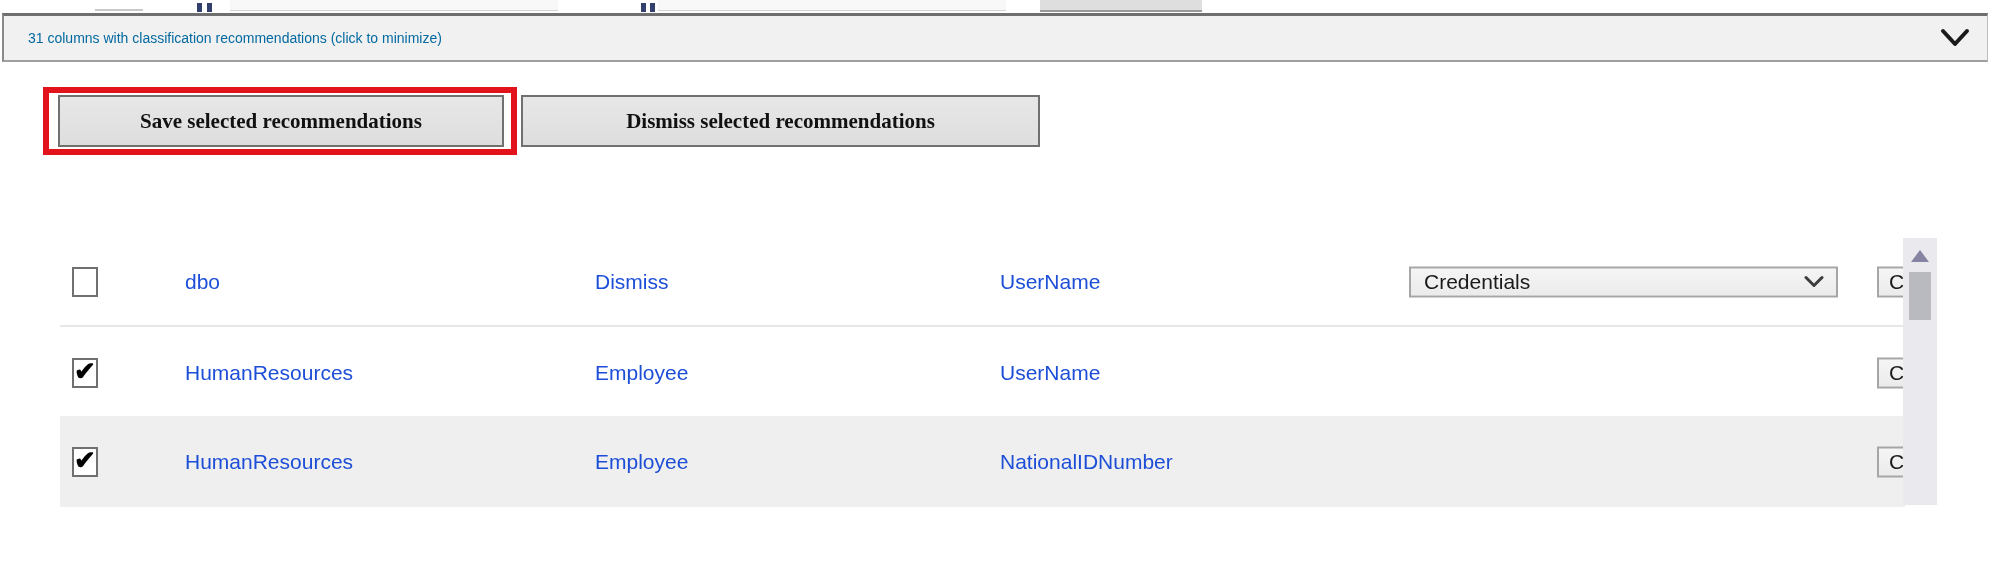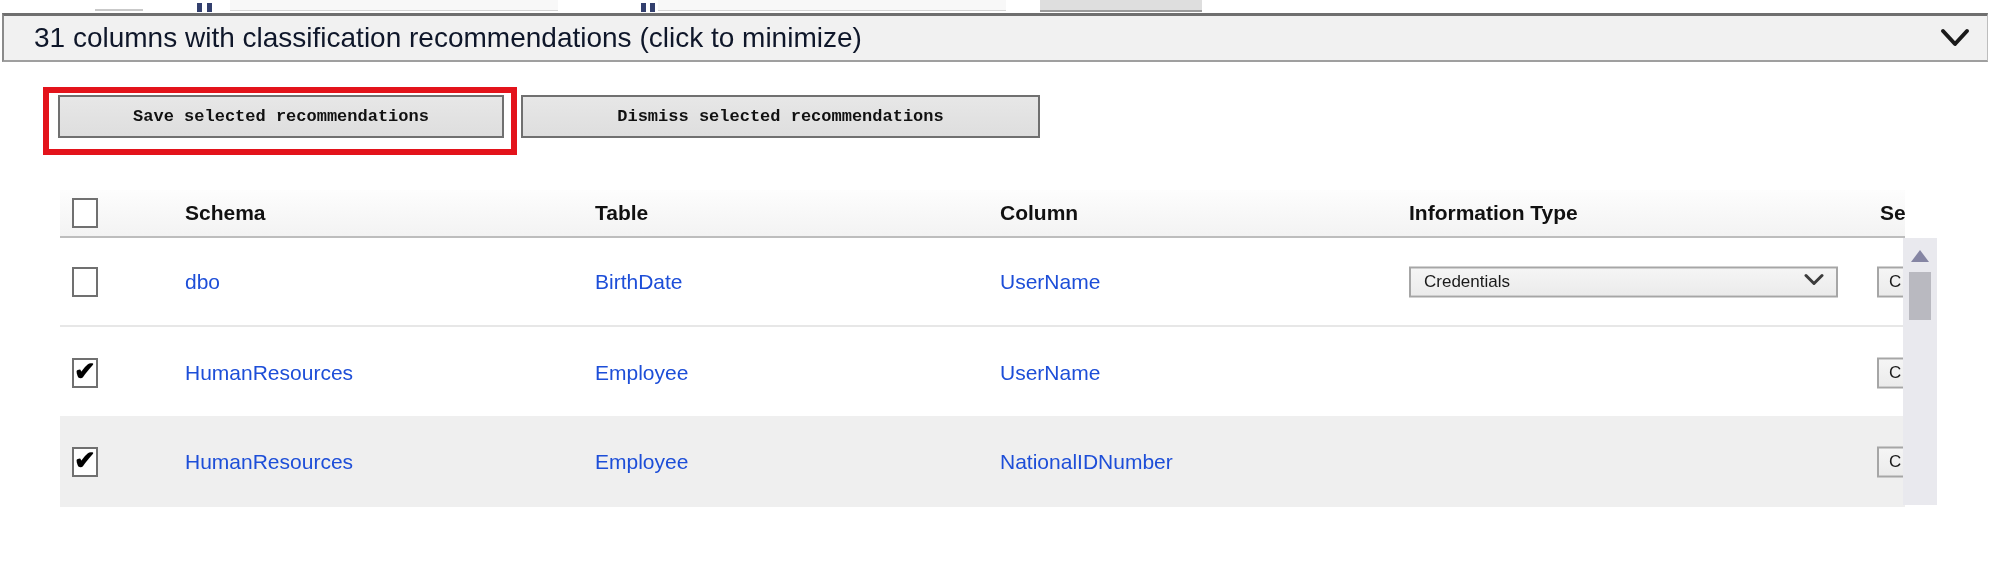--- a/index.html
+++ b/index.html
@@ -22,38 +22,38 @@
   .banner {
     position:absolute; left:2px; top:13px; width:1986px; height:49px;
     background:var(--banner-bg, #f1f1f1);
     border-top:3px solid #6f6f6f;
     border-left:2px solid #8a8a8a;
     border-right:1px solid #bdbdbd;
     border-bottom:2px solid #9f9f9f;
     display:flex; align-items:center;
     cursor:pointer;
   }
-  .banner-label { padding-left:30px; font-size:28px; color:#0f172a; }
+  .banner-label { padding-left:24px; font-size:14px; color:#0369a1; }
   .banner-chevron {
     position:absolute; right:16px; top:50%; transform:translateY(-50%);
     width:32px; height:22px; display:flex; align-items:center; justify-content:center;
   }
 
   
   .red-box {
     position:absolute; left:43px; top:87px; width:474px; height:68px;
     border:6px solid var(--annotation-red, #e3131b);
     background:transparent; pointer-events:none;
   }
   .btn {
-    position:absolute; top:95px; height:43px;
+    position:absolute; top:95px; height:52px;
     background:linear-gradient(#e7e7e7, var(--button-face, #dedede));
     border:2px solid #707070;
-    font-family:Liberation Mono, monospace;
-    font-size:17px; font-weight:bold; color:#111111;
+    font-family:Liberation Serif, serif;
+    font-size:21px; font-weight:bold; color:#111111;
     display:flex; align-items:center; justify-content:center;
     cursor:pointer;
   }
   .btn-save    { left:58px;  width:446px; }
   .btn-dismiss { left:521px; width:519px;text-align:right; }
 
   
   .table-wrap { position:absolute; left:60px; top:190px; width:1845px; height:315px; }
 
   .thead {
@@ -92,21 +92,21 @@
     font-size:26px; font-weight:bold; color:#000000; line-height:1;
     transform:translateY(-2px);
   }
 
   .dd {
     position:absolute; top:50%; transform:translateY(-50%);
     height:31px;
     background:linear-gradient(#f5f5f5, #ebebeb);
     border:2px solid #a6a6a6;
     display:flex; align-items:center;
-    font-size:17px; color:#1a1a1a;
+    font-size:21px; color:#1a1a1a;
     cursor:pointer; overflow:hidden; white-space:nowrap;
   }
   .dd-info { left:1349px; width:429px; padding-left:13px; }
   .dd-sens { left:1817px; width:34px;  padding-left:10px; }
   .dd-chev { position:absolute; right:12px; top:50%; transform:translateY(-50%); }
 
   
   .vscroll {
     position:absolute; left:1843px; top:48px; width:34px; height:267px;
     background:#e9e9ee; z-index:5; cursor:default;
@@ -146,37 +146,27 @@
     </span>
   </div>
 
   <div class="red-box"></div>
 
   <button class="btn btn-save">Save selected recommendations</button>
   <button class="btn btn-dismiss">Dismiss selected recommendations</button>
 
   <div class="table-wrap">
 
-    <div class="thead">
-      <span class="checkbox">
-          <span class="mark"></span>
-        </span>
-      <span class="hcell col-schema">Schema</span>
-      <span class="hcell col-table">Table</span>
-      <span class="hcell col-column">Column</span>
-      <span class="hcell col-info">Information Type</span>
-      <span class="hcell hcol-sens">Se</span>
-    </div>
 
     <div class="trow row-0">
       <span class="checkbox">
         <span class="mark"></span>
       </span>
       <span class="cell col-schema">dbo</span>
-      <span class="cell col-table">BirthDate</span>
+      <span class="cell col-table">Dismiss</span>
       <span class="cell col-column">UserName</span>
       <span class="dd dd-info">
         <span>Credentials</span>
         <span class="dd-chev">
           <svg width="20" height="13" viewBox="0 0 20 13">
               <polyline points="2,2 10,10 18,2" fill="none" stroke="#3c3c3c" stroke-width="3" stroke-linecap="round" stroke-linejoin="round"></polyline>
             </svg>
         </span>
       </span>
       <span class="dd dd-sens">

